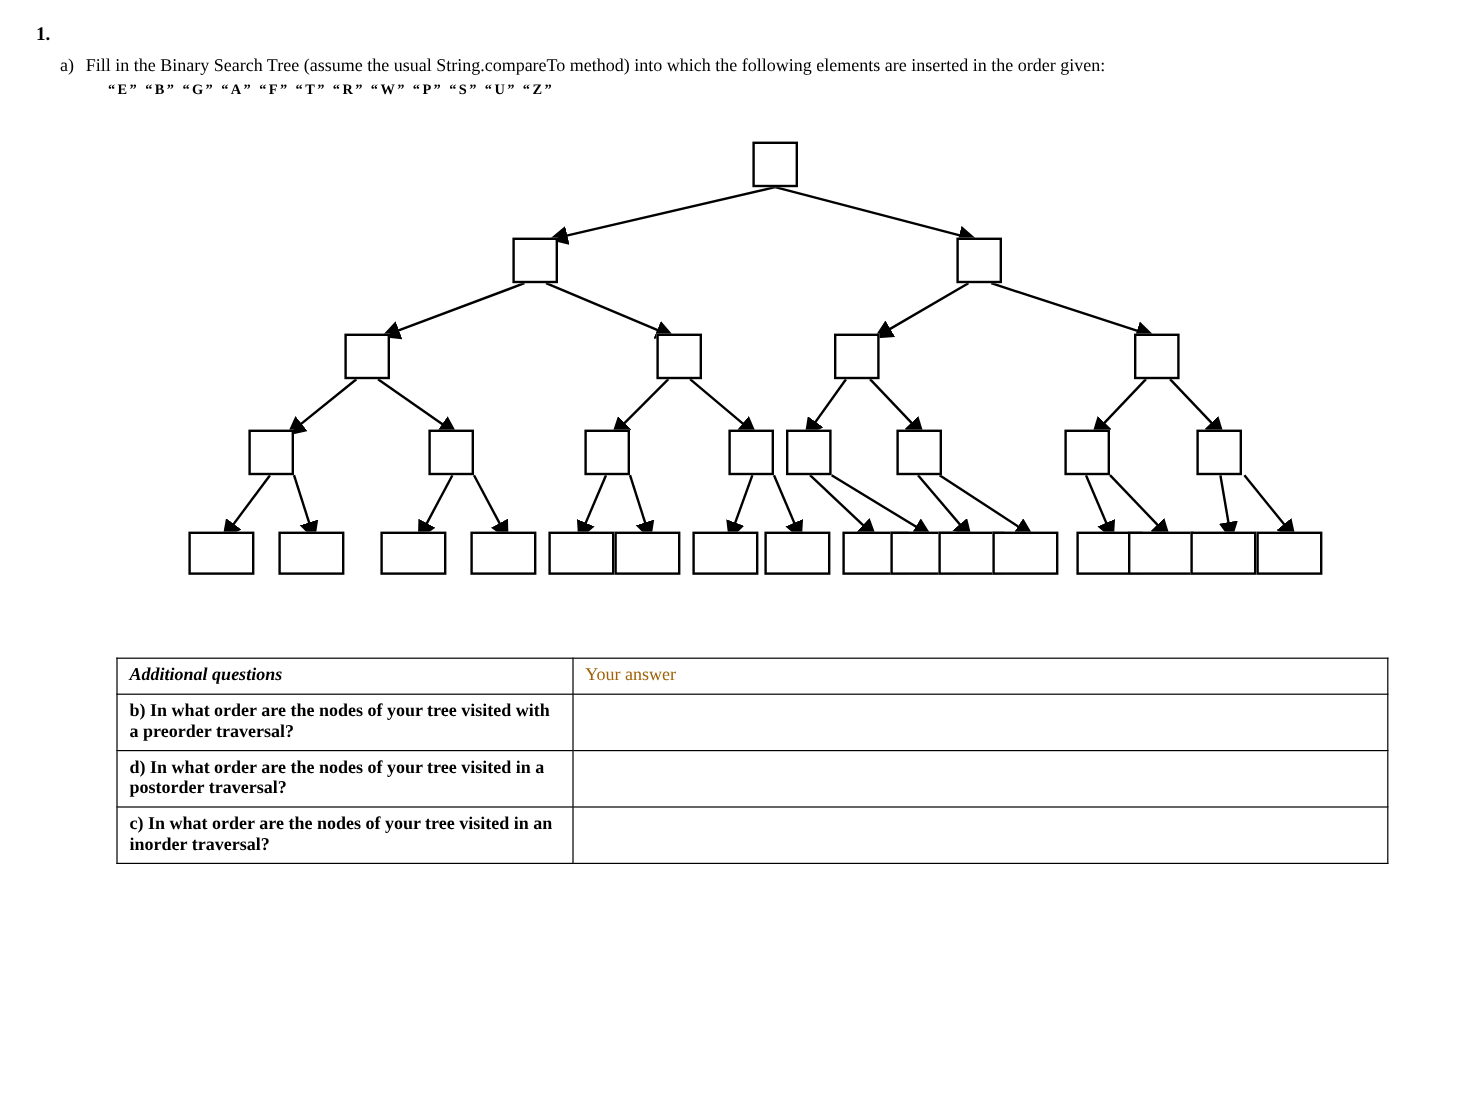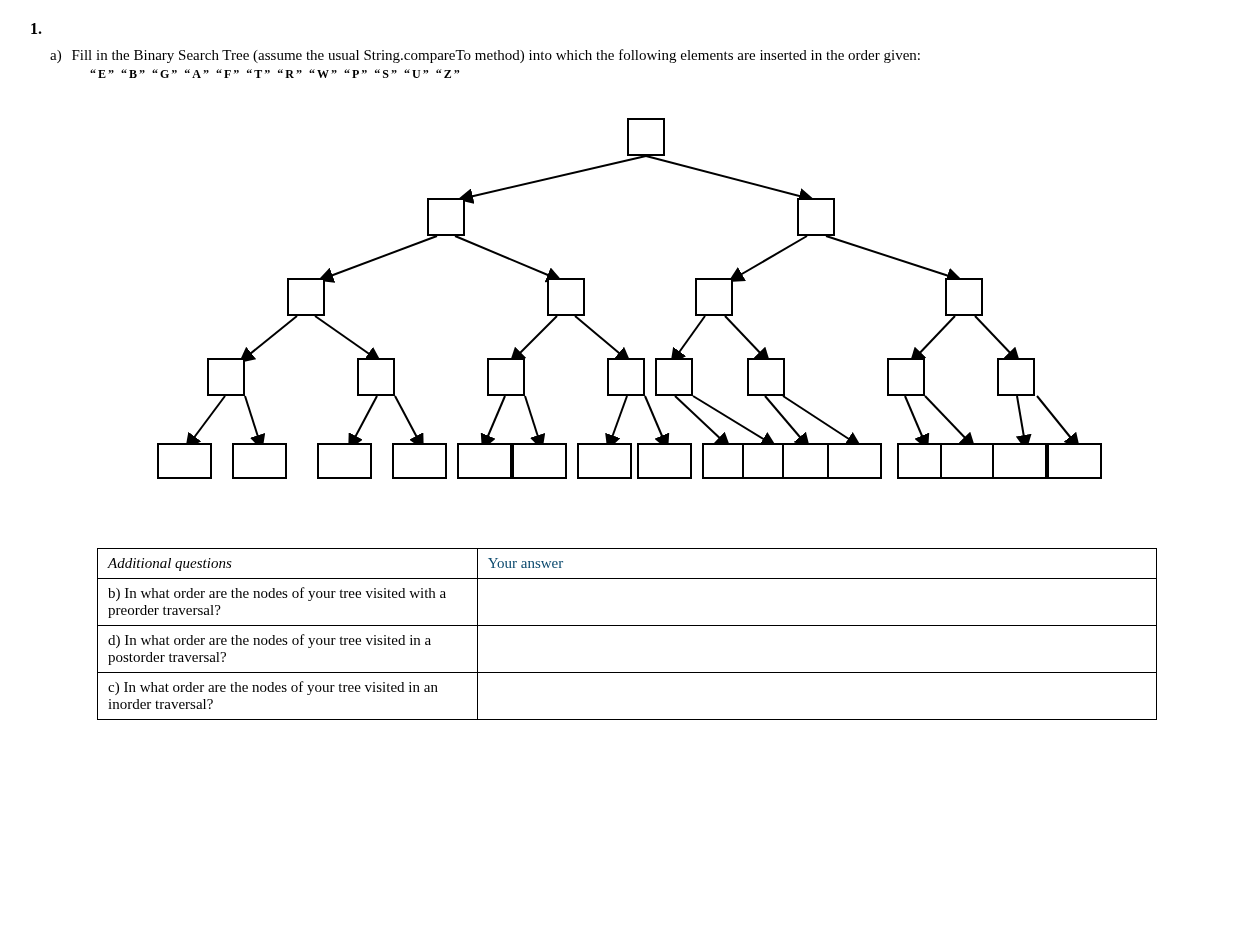--- a/index.html
+++ b/index.html
@@ -78,31 +78,32 @@
       width: 1060px;
       margin: 0 auto;
       border-collapse: collapse;
       font-size: 15px;
     }
 
     .answer-table td, .answer-table th {
       border: 1px solid #000;
       padding: 6px 10px;
       vertical-align: top;
+      font-weight: bold;
     }
 
     .answer-table .header-left {
-      font-weight: normal;
+      font-weight: bold;
       font-style: italic;
       width: 380px;
       background: #fff;
     }
 
     .answer-table .header-right {
-      color: #0c4a6e;
+      color: #a16207;
       font-weight: normal;
       background: #fff;
     }
 
     .answer-table .question-cell {
       width: 380px;
     }
 
     .answer-table .answer-cell {
       width: 680px;

